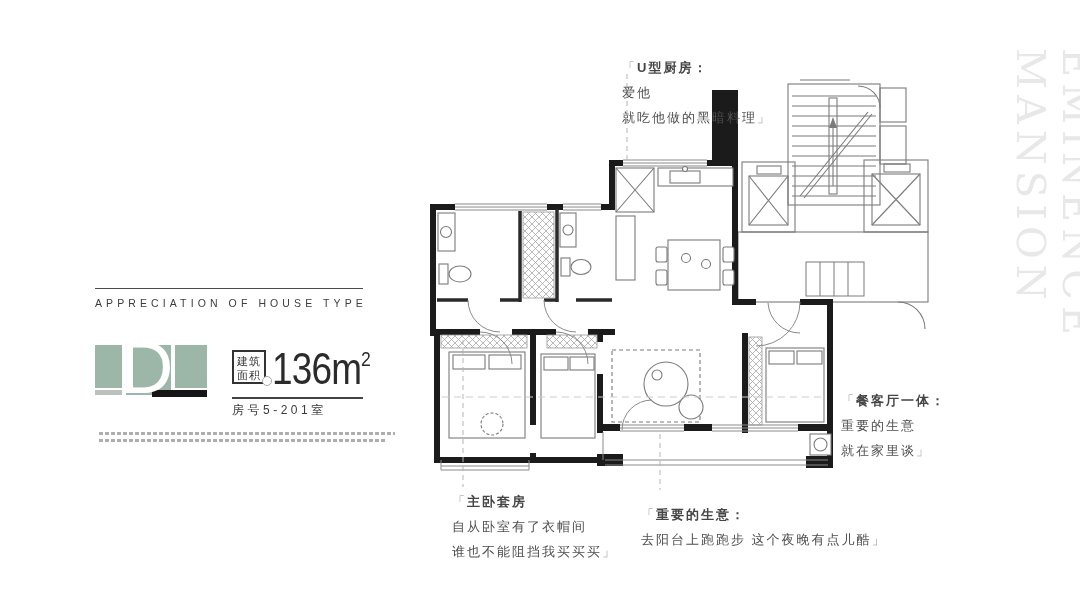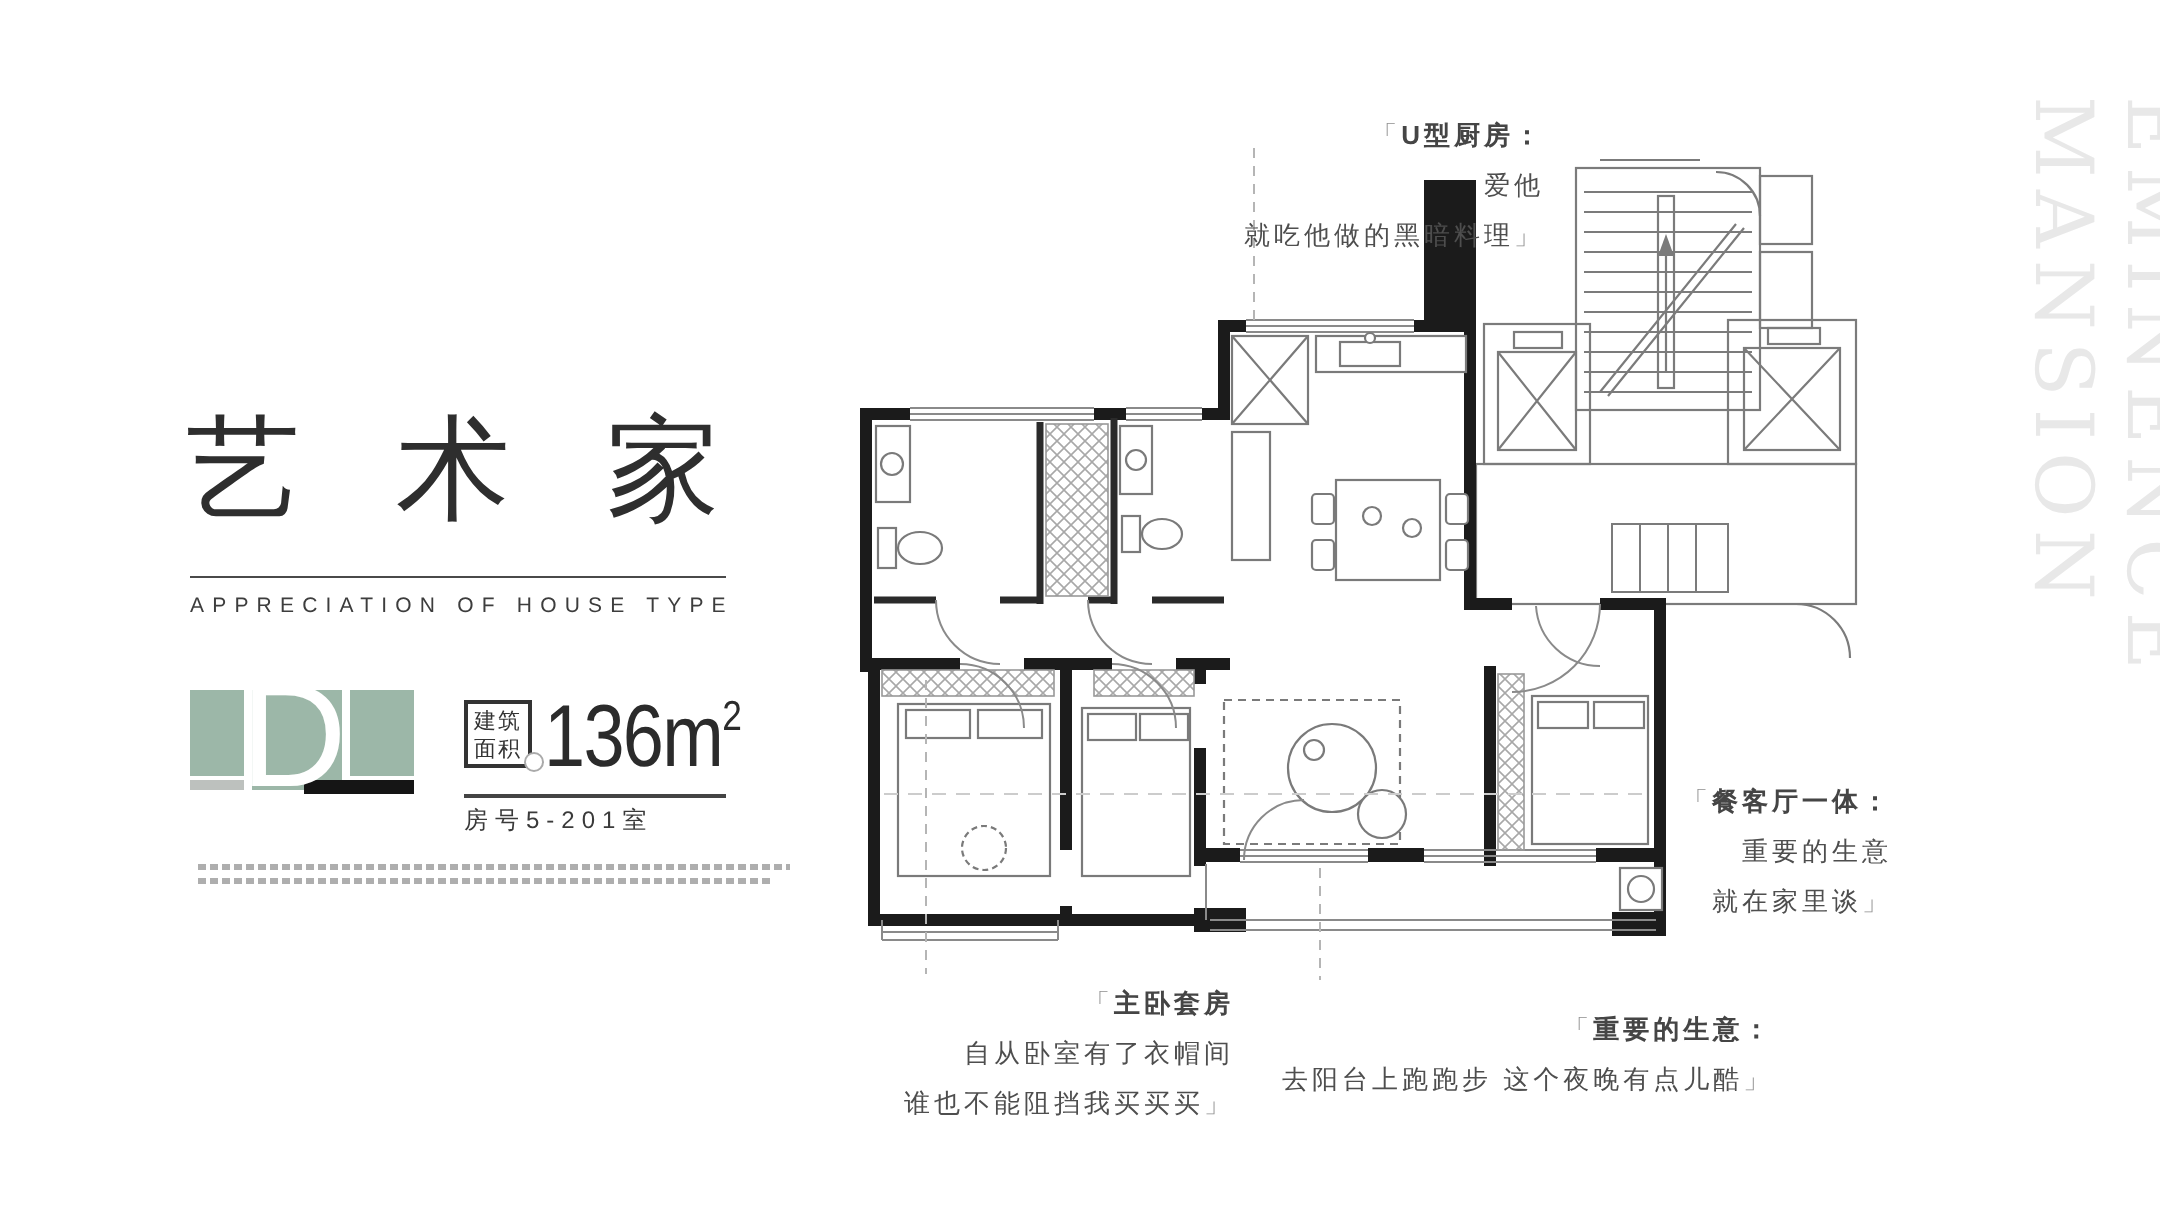--- a/index.html
+++ b/index.html
@@ -22,36 +22,35 @@
     border-radius:50%;background:#fff;}
   .area-value{position:absolute;left:272px;top:344px;font-size:44px;color:#2b2b2b;
     letter-spacing:-1px;transform:scaleX(0.84);transform-origin:left top;white-space:nowrap;}
   .area-sup{font-size:21px;vertical-align:18px;}
   .area-rule{position:absolute;left:232px;top:397px;width:131px;height:1.5px;background:#444;}
   .room-no{position:absolute;left:232px;top:402px;font-size:12px;letter-spacing:3.5px;
     color:#3a3a3a;white-space:nowrap;}
   .disc{position:absolute;height:3px;background:repeating-linear-gradient(90deg,#aeaeae 0 4px,#ffffff 4px 6px);}
   
   .note{position:absolute;font-size:13px;color:#4e4e4e;letter-spacing:2px;line-height:25px;
-    white-space:nowrap;text-align:right;}
+    white-space:nowrap;}
   .note-title{font-weight:700;color:#454545;}
   .bracket{color:#8f8f8f;font-weight:400;}
   
   .watermark{position:absolute;left:1008px;top:48px;height:560px;overflow:hidden;
     writing-mode:vertical-rl;font-family:"DejaVu Serif", serif;font-size:40px;
     color:#e8e8e8;letter-spacing:6px;}
   
   .plan{position:absolute;left:415px;top:70px;}
 </style>
 </head>
 <body>
 
 <div class="canvas">
 
-  <div class="main-title">艺术家</div>
   <div class="title-rule"></div>
   <div class="subtitle">APPRECIATION OF HOUSE TYPE</div>
 
   <div class="logo">
     <div class="blk" style="left:0;top:5px;width:27px;height:43px;background:#9cb7a8;"></div>
     <div class="blk" style="left:0;top:50px;width:27px;height:5px;background:#bdc1be;"></div>
     <div class="blk" style="left:31px;top:5px;width:45px;height:50px;background:#9cb7a8;"></div>
     <div class="blk" style="left:80px;top:5px;width:32px;height:43px;background:#9cb7a8;"></div>
     <div class="blk" style="left:57px;top:50px;width:55px;height:7px;background:#151515;"></div>
     <div class="logo-letter">D</div>

